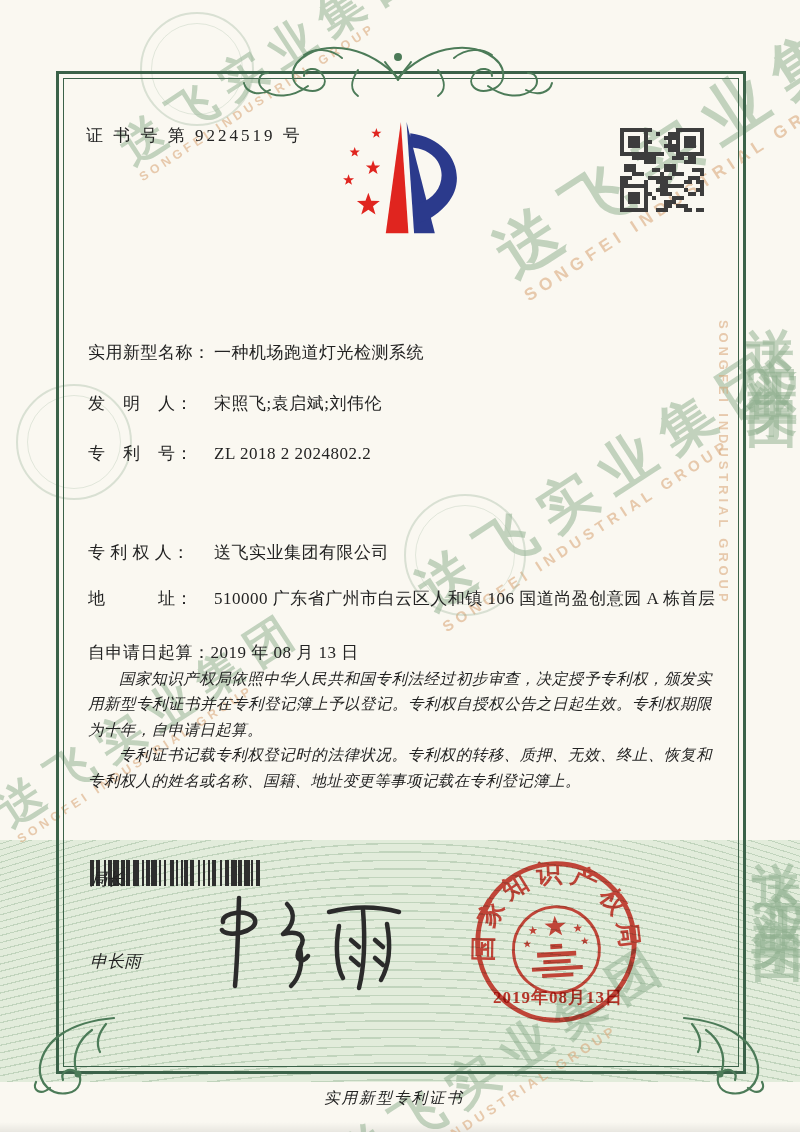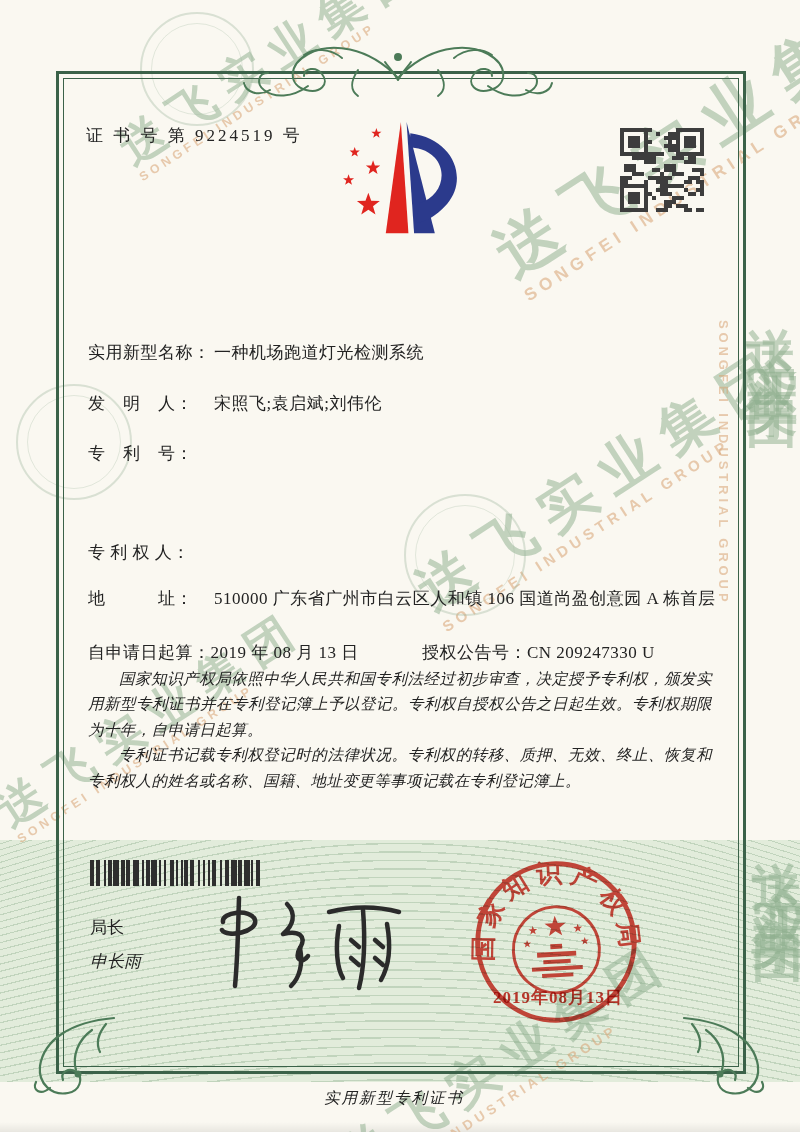--- a/index.html
+++ b/index.html
@@ -62,21 +62,21 @@
   .gpair.first{width:334px;flex:none;}
 
   
   .paras{position:absolute;left:88px;top:666px;width:624px;z-index:3;}
   .paras p{margin:0;text-indent:2em;font-size:15.5px;line-height:1.64;letter-spacing:.4px;
            text-align:justify;font-style:italic;}
 
   
   .barcode{position:absolute;left:90px;top:860px;height:26px;z-index:3;}
   .barcode i{position:absolute;top:0;bottom:0;background:#2e2e2e;}
-  .sig-title{position:absolute;left:90px;top:916px;font-size:17px;z-index:3;}
+  .sig-title{position:absolute;left:90px;top:868px;font-size:17px;z-index:3;font-style:italic;}
   .sig-name{position:absolute;left:90px;top:950px;font-size:17px;z-index:3;font-style:italic;}
   .sig{position:absolute;left:205px;top:888px;z-index:4;}
   .sig path{stroke:#2b2b2b;stroke-width:4.5;fill:none;stroke-linecap:round;stroke-linejoin:round;}
 
   .seal{position:absolute;left:468px;top:854px;width:176px;height:176px;z-index:5;
         mix-blend-mode:multiply;opacity:.92;transform:rotate(-3deg);}
   .seal-date{position:absolute;left:470px;top:986px;width:176px;text-align:center;z-index:6;
         color:#cf3a30;font-size:17px;font-weight:700;letter-spacing:1px;mix-blend-mode:multiply;}
   .pageno{position:absolute;left:56px;top:1036px;width:640px;text-align:center;z-index:3;
         font-size:15px;letter-spacing:2px;font-style:italic;}
@@ -410,36 +410,34 @@
   <div class="frow r1">
     <span class="flabel">实用新型名称：</span>
     <span class="fvalue">一种机场跑道灯光检测系统</span>
   </div>
   <div class="frow r2">
     <span class="flabel">发　明　人：</span>
     <span class="fvalue">宋照飞;袁启斌;刘伟伦</span>
   </div>
   <div class="frow r3">
     <span class="flabel">专　利　号：</span>
+    <span class="fvalue">ZL 2018 2 2024802.2</span>
   </div>
   <div class="frow r5">
     <span class="flabel">专 利 权 人：</span>
+    <span class="fvalue">送飞实业集团有限公司</span>
   </div>
   <div class="frow r6">
     <span class="flabel">地　　　址：</span>
     <span class="fvalue">510000 广东省广州市白云区人和镇 106 国道尚盈创意园 A 栋首层</span>
   </div>
   <div class="frow r7">
     <span class="gpair first">
       <span>自申请日起算：</span>
       <span>2019 年 08 月 13 日</span>
-    </span>
-    <span class="gpair">
-      <span>授权公告号：</span>
-      <span>CN 209247330 U</span>
     </span>
   </div>
 
   <div class="paras">
     <p>国家知识产权局依照中华人民共和国专利法经过初步审查，决定授予专利权，颁发实用新型专利证书并在专利登记簿上予以登记。专利权自授权公告之日起生效。专利权期限为十年，自申请日起算。</p>
     <p>专利证书记载专利权登记时的法律状况。专利权的转移、质押、无效、终止、恢复和专利权人的姓名或名称、国籍、地址变更等事项记载在专利登记簿上。</p>
   </div>
 
   <div class="barcode" style="width: 171.5px;">
       <i style="left:0px;width:4px"></i>

